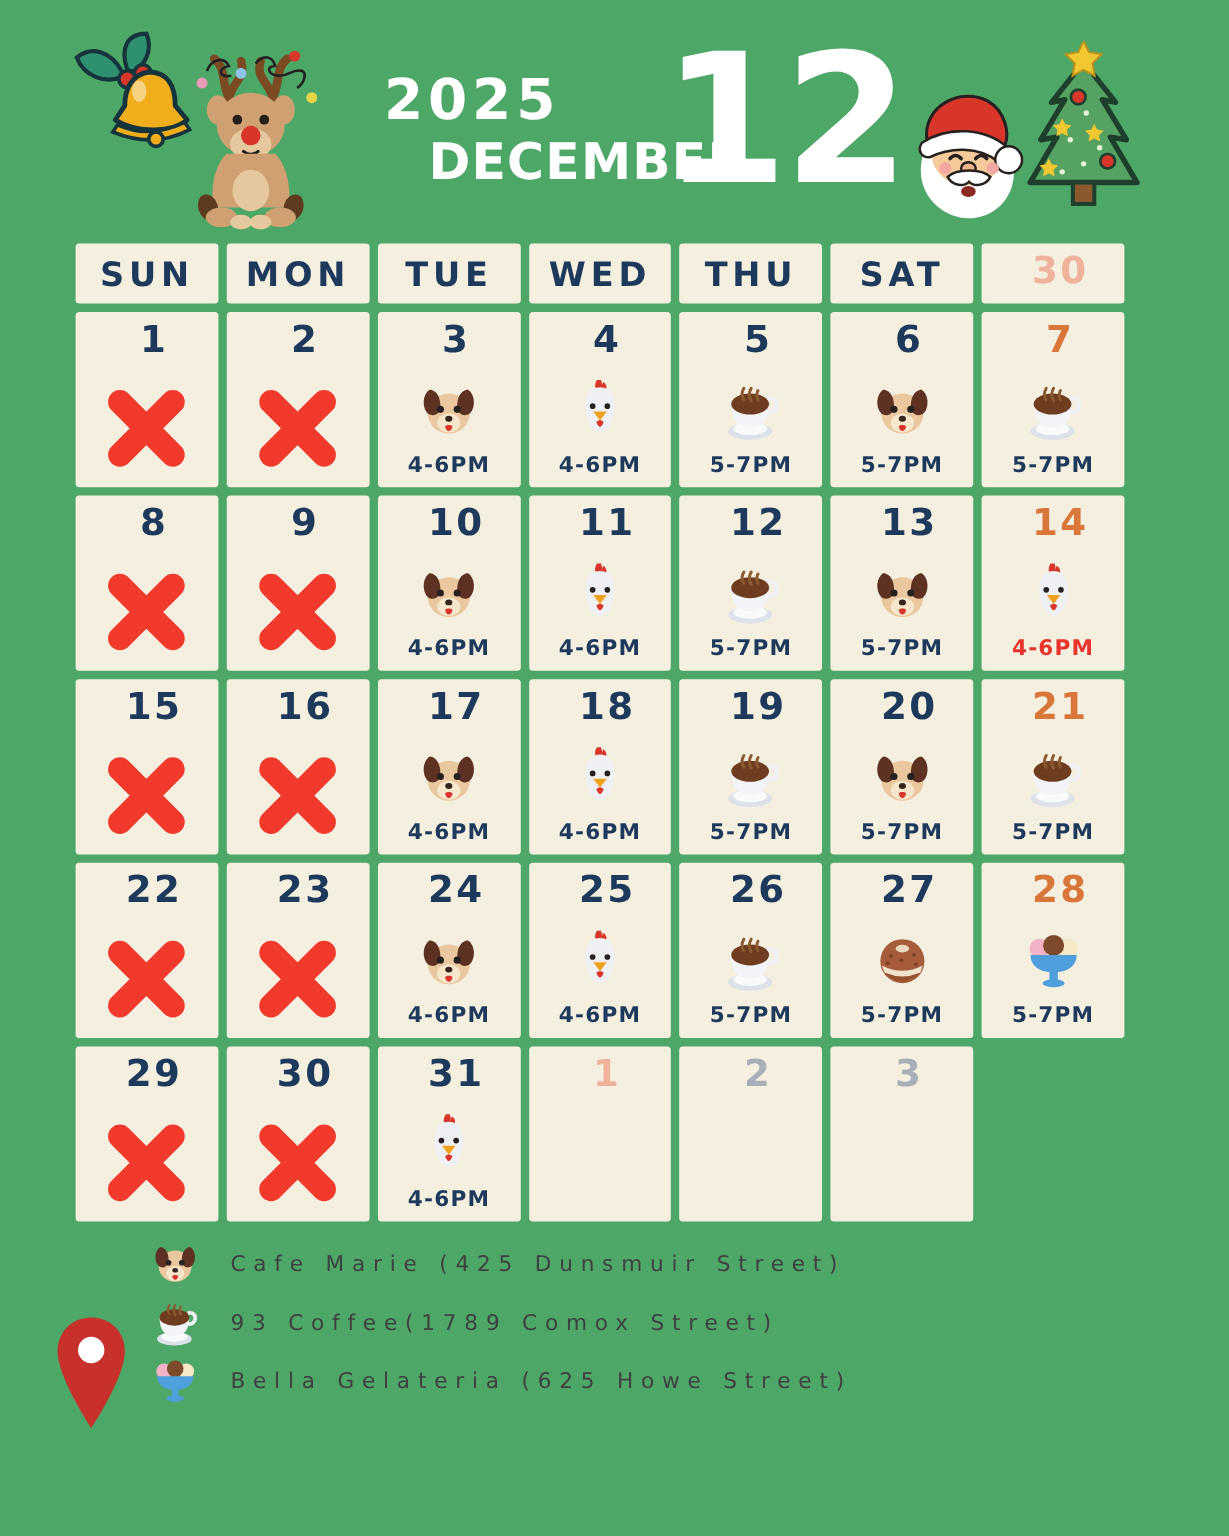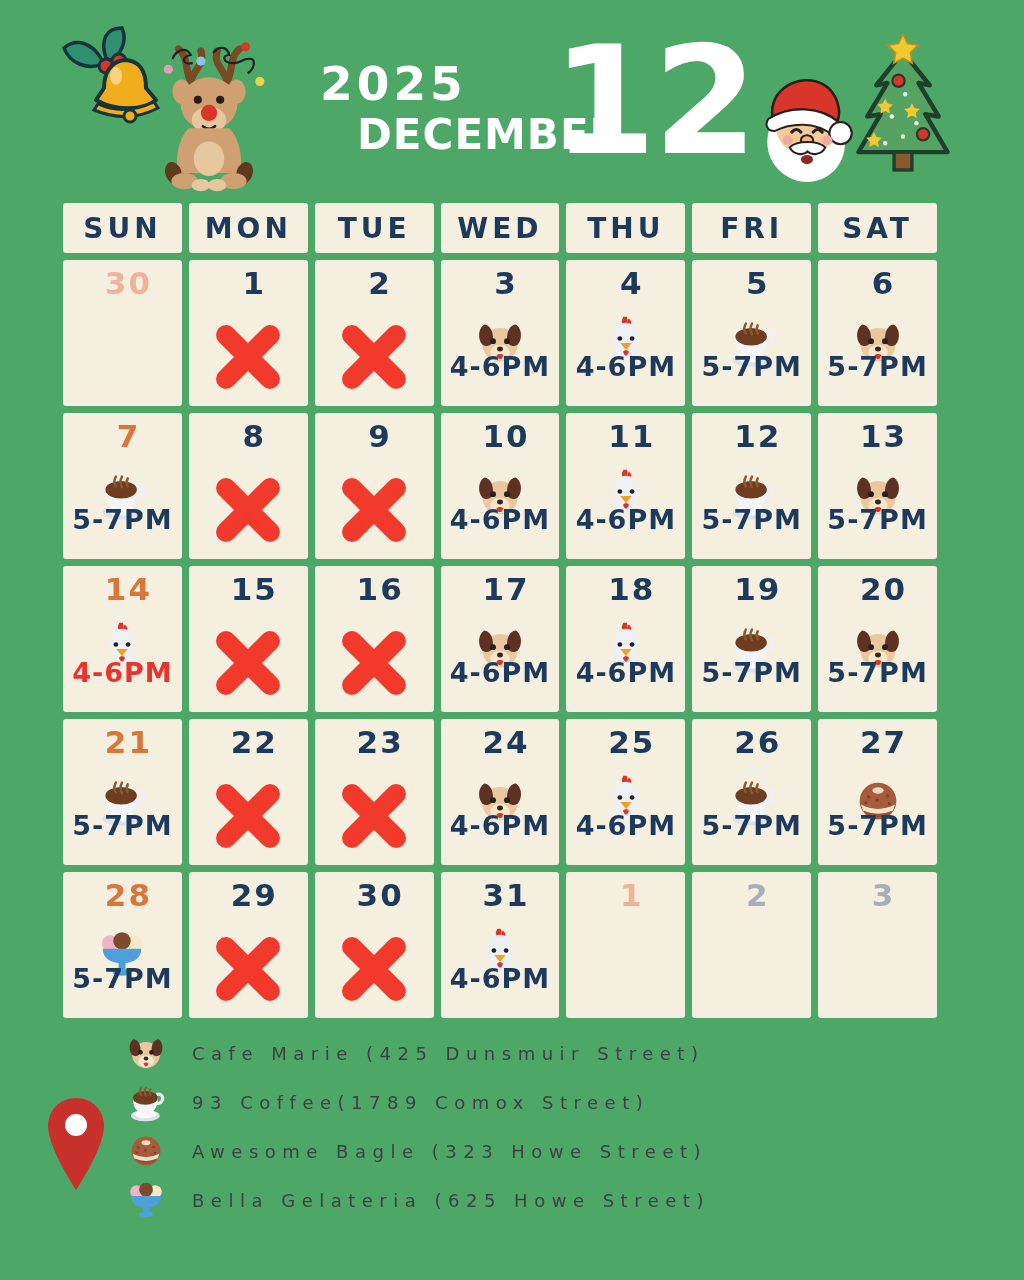--- a/index.html
+++ b/index.html
@@ -24,21 +24,21 @@
   .wd   { background:#f5efe0; border-radius:3px; display:flex; align-items:center; justify-content:center;
           color:#1d3a5c; font-size:28px; font-weight:bold; letter-spacing:4px; }
   .cell { background:#f5efe0; border-radius:3px; position:relative;
           display:flex; flex-direction:column; align-items:center; padding-top:5px; }
   .num  { font-size:31px; font-weight:bold; color:#1d3a5c; letter-spacing:2px; line-height:1.2;margin-left:12px; }
   .num.sunday { color:#d9773b; }
   .num.salmon { color:#efb29b; }
   .num.gray   { color:#a9afb9; }
   .ev    { width:56px; height:56px; margin-top:12px; }
   .xmark { width:94px; height:94px; margin-top:8px; }
-  .time  { position:absolute; bottom:24px; font-size:27px; font-weight:bold; color:#1d3a5c; letter-spacing:1px; }
+  .time  { position:absolute; bottom:8px; font-size:18px; font-weight:bold; color:#1d3a5c; letter-spacing:1px; }
   .time.red { color:#e8342e; }
 
   
   .legend { position:absolute; left:0; top:1032px; width:1024px; }
   .lrow { display:flex; align-items:center; height:42px; margin:0 0 7px 124px; }
   .lrow .licon { width:44px; height:44px; margin-right:24px; flex:0 0 auto; }
   .ltext { color:#404040; font-weight:normal; font-size:18px; letter-spacing:6.5px; white-space:nowrap; }
   .pin { position:absolute; left:46px; top:1094px; width:60px; height:100px; }
   .hidden-defs { position:absolute; width:0; height:0; overflow:hidden; }
 </style>
@@ -196,21 +196,20 @@
         <use href="#i-tree"></use>
       </svg>
   </header>
 
   <main class="grid" id="grid">
       <div class="wd">SUN</div>
       <div class="wd">MON</div>
       <div class="wd">TUE</div>
       <div class="wd">WED</div>
       <div class="wd">THU</div>
-      <div class="wd">FRI</div>
       <div class="wd">SAT</div>
       <div class="cell">
         <div class="num salmon">30</div>
       </div>
       <div class="cell">
         <div class="num">1</div>
         <svg class="xmark">
           <use href="#i-x"></use>
         </svg>
       </div>
@@ -431,26 +430,20 @@
         <svg class="licon">
           <use href="#i-dog"></use>
         </svg>
         <div class="ltext">Cafe Marie (425 Dunsmuir Street)</div>
       </div>
       <div class="lrow">
         <svg class="licon">
           <use href="#i-coffee"></use>
         </svg>
         <div class="ltext">93 Coffee(1789 Comox Street)</div>
-      </div>
-      <div class="lrow">
-        <svg class="licon">
-          <use href="#i-bagel"></use>
-        </svg>
-        <div class="ltext">Awesome Bagle (323 Howe Street)</div>
       </div>
       <div class="lrow">
         <svg class="licon">
           <use href="#i-icecream"></use>
         </svg>
         <div class="ltext">Bella Gelateria (625 Howe Street)</div>
       </div>
     </section>
   <svg class="pin">
       <use href="#i-pin"></use>

